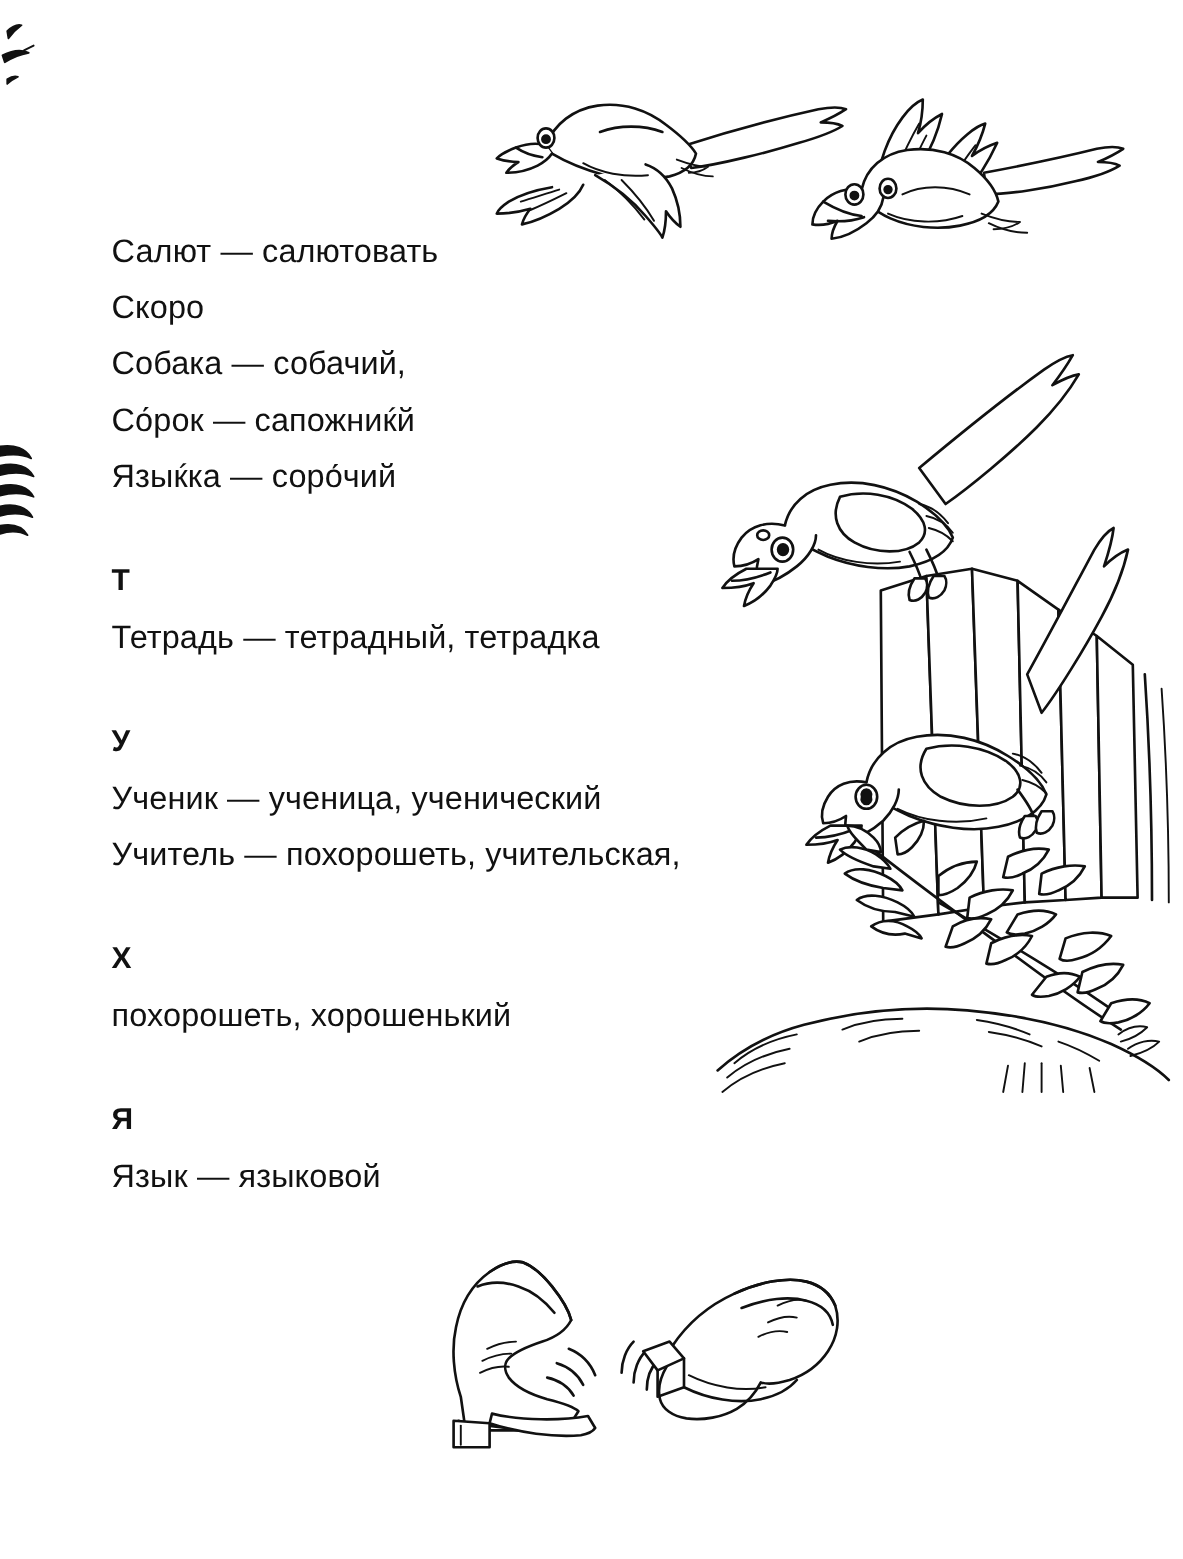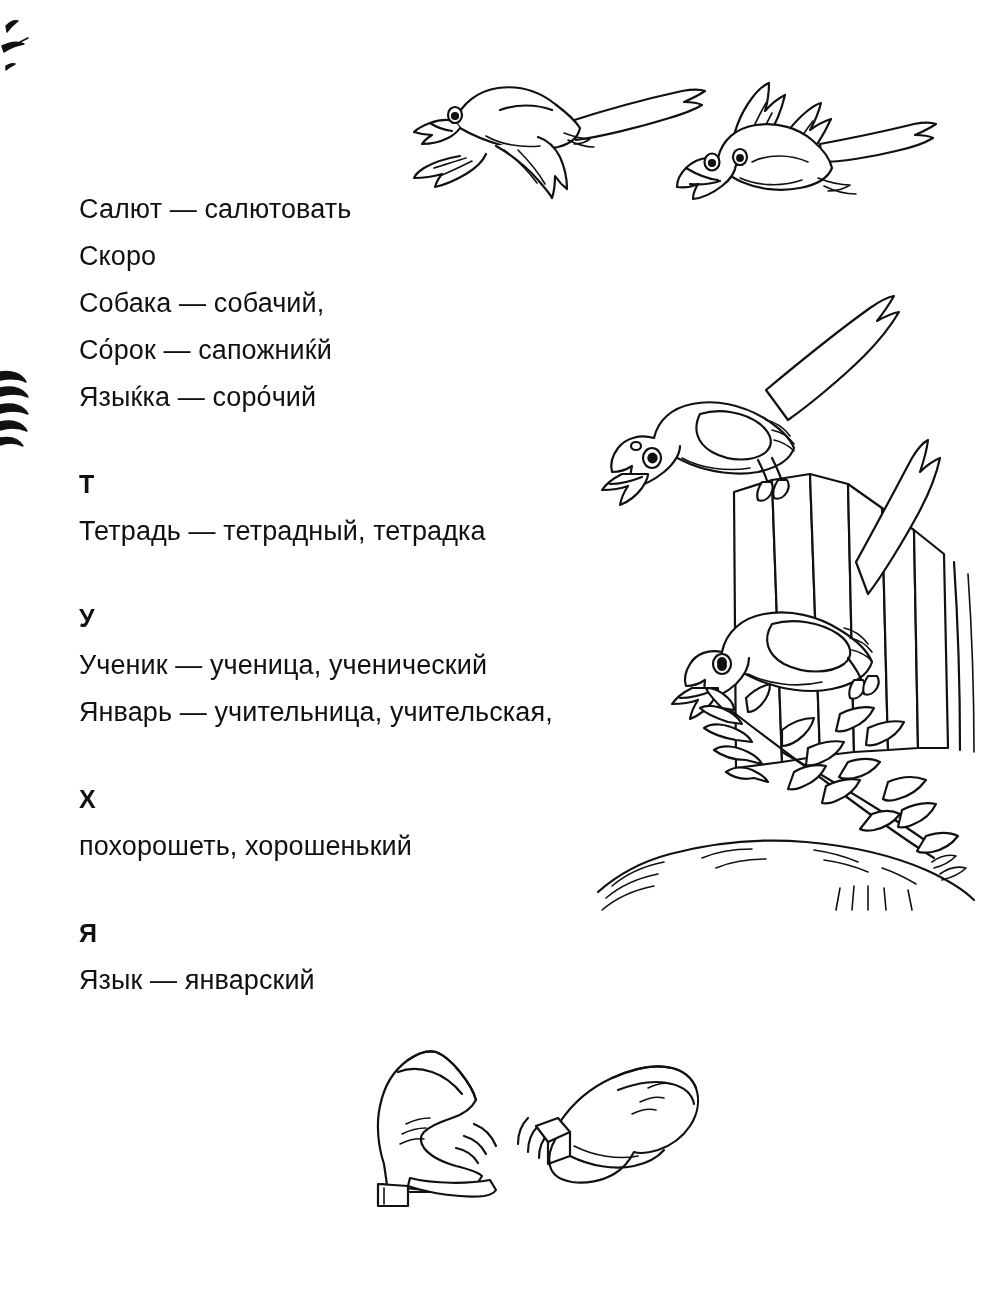--- a/index.html
+++ b/index.html
@@ -12,21 +12,21 @@
     width: 986px;
     height: 1299px;
     background: #ffffff;
     overflow: hidden;
     font-family: "Liberation Sans", sans-serif;
   }
 
   
   .text-column {
     position: absolute;
-    left: 79px;
+    left: 93px;
     top: 186px;
     width: 680px;
   }
   .word-line {
     font-size: 27px;
     line-height: 47px;
     color: #111111;
     white-space: nowrap;
     letter-spacing: 0.1px;
   }
@@ -352,32 +352,32 @@
     <div>
       <div class="section-letter">Т</div>
       <div class="word-line">Тетрадь — тетрадный, тетрадка</div>
     </div>
 
     <div class="section-gap"></div>
 
     <div>
       <div class="section-letter">У</div>
       <div class="word-line">Ученик — ученица, ученический</div>
-      <div class="word-line">Январь — учительница, учительская,</div>
+      <div class="word-line">Учитель — похорошеть, учительская,</div>
     </div>
 
     <div class="section-gap"></div>
 
     <div>
       <div class="section-letter">Х</div>
       <div class="word-line">похорошеть, хорошенький</div>
     </div>
 
     <div class="section-gap"></div>
 
     <div>
       <div class="section-letter">Я</div>
-      <div class="word-line">Язык — январский</div>
+      <div class="word-line">Язык — языковой</div>
     </div>
 
   </div>
 
 </div>
 
 </body></html>

